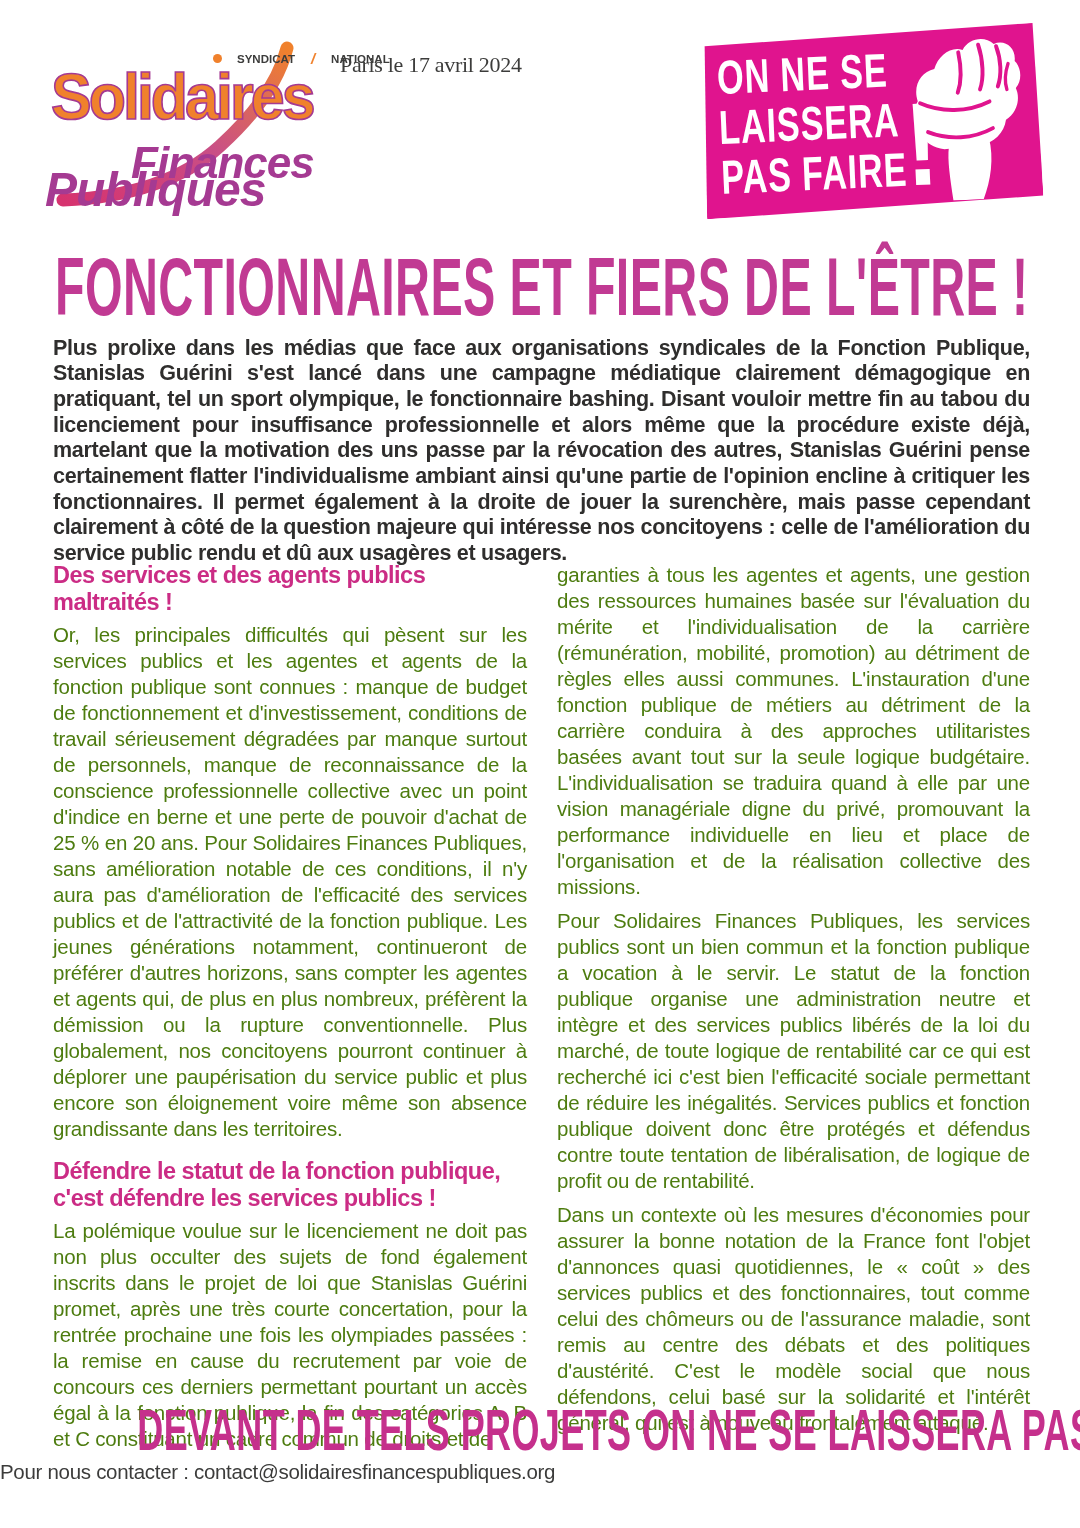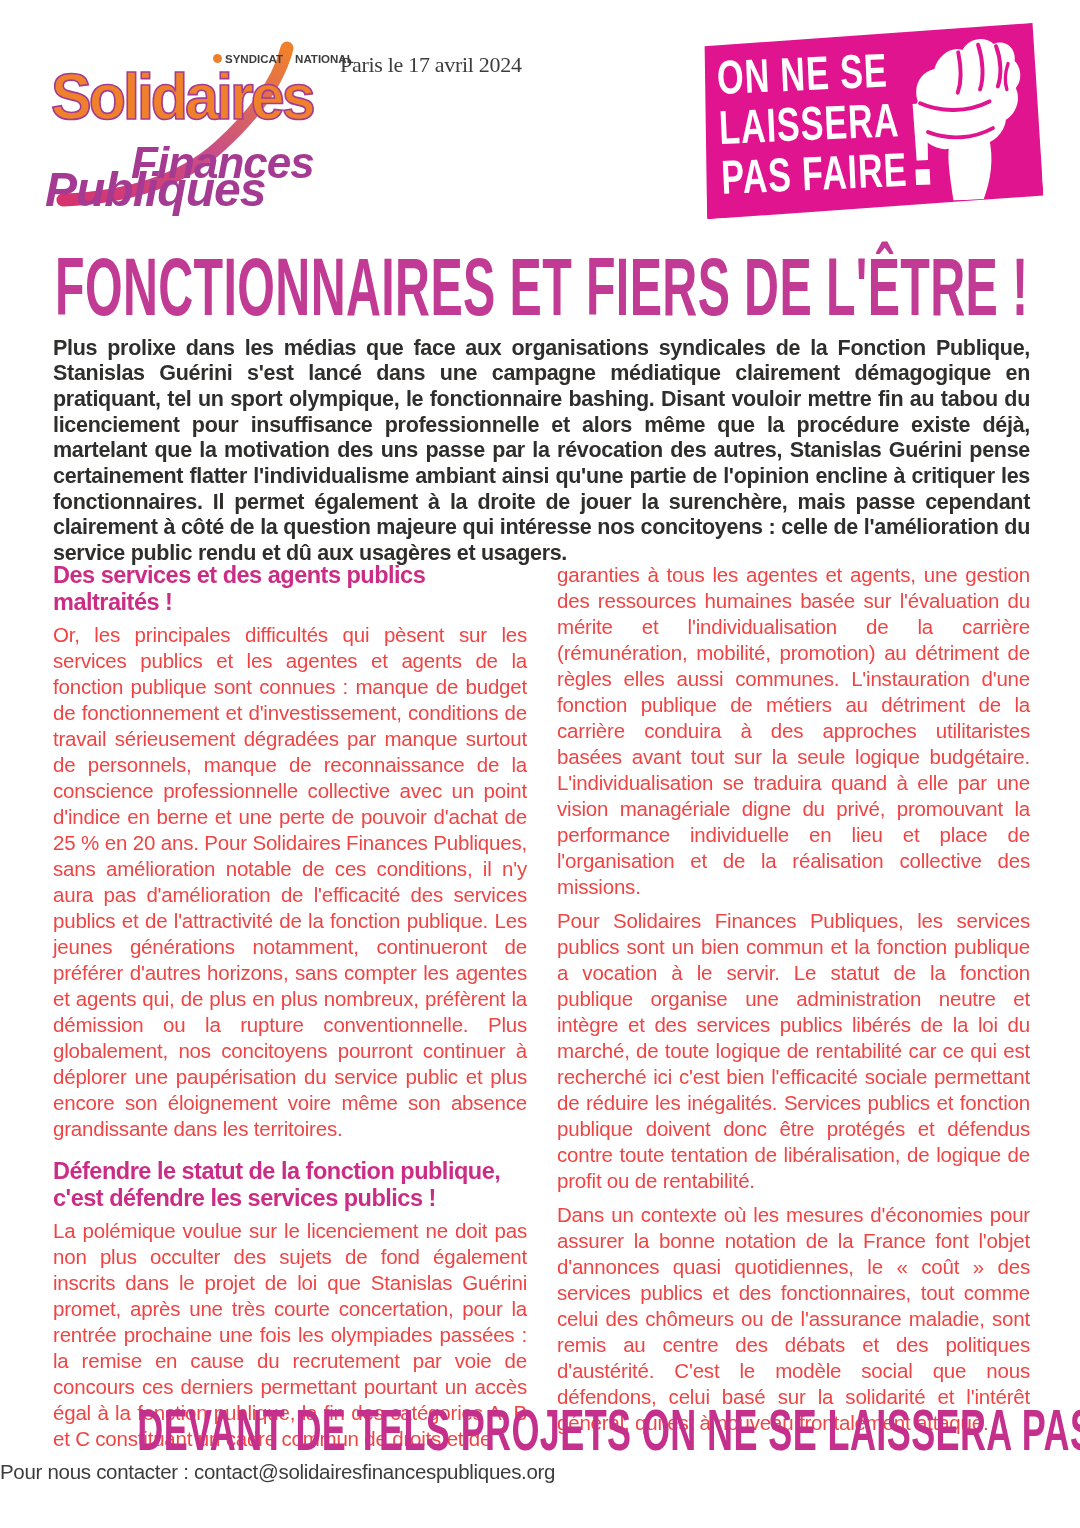--- a/index.html
+++ b/index.html
@@ -7,21 +7,21 @@
     position:relative;width:1080px;height:1528px;background:#ffffff;overflow:hidden;
     font-family:"Liberation Sans",sans-serif;color:#3c3c3b;
   }
   
   .logo{position:absolute;left:45px;top:38px;width:305px;height:180px;}
   .logo-swoosh{position:absolute;left:0;top:0;width:305px;height:180px;}
   .logo-solidaires{
     position:absolute;left:6px;top:22px;font-size:61px;font-weight:800;letter-spacing:-3px;
     color:#f0812c;-webkit-text-stroke:1.6px #a53a92;white-space:nowrap;transform:scaleY(1.05);transform-origin:left top;
   }
-  .logo-tagline{position:absolute;left:168px;top:12px;font-size:11.5px;font-weight:700;color:#3c3c3b;letter-spacing:0;white-space:nowrap;display:flex;align-items:center;gap:3px;}
+  .logo-tagline{position:absolute;left:168px;top:12px;font-size:11.5px;font-weight:700;color:#3c3c3b;letter-spacing:0;white-space:nowrap;display:flex;align-items:center;gap:15px;}
   .tag-dot{width:9px;height:9px;border-radius:50%;background:#f0812c;display:inline-block;}
   .tag-slash{color:#f0812c;font-weight:800;font-style:italic;font-size:15px;margin:0 1px;}
   .logo-finances{position:absolute;left:86px;top:84px;font-size:44px;font-weight:700;font-style:italic;color:#a53a92;letter-spacing:-1px;white-space:nowrap;margin-top:16px;}
   .logo-publiques{position:absolute;left:0px;top:124px;font-size:48px;font-weight:700;font-style:italic;color:#a53a92;letter-spacing:-1px;white-space:nowrap;}
   .date-line{position:absolute;left:340px;top:52px;font-size:22px;letter-spacing:-0.3px;color:#3c3c3b;font-family:Liberation Serif, serif;}
   
   .stamp{
     position:absolute;left:703px;top:30px;width:337px;height:182px;background:#e0148e;
     transform:rotate(-2.5deg);clip-path:polygon(1.5% 5%,99% 0,100% 95%,0 100%);
   }
@@ -41,21 +41,21 @@
   }
   
   .col{position:absolute;top:562px;width:474px;}
   .col-left{left:53px;}
   .col-right{left:557px;width:473px;}
   .section-heading{
     margin:16px 0 6px 0;font-size:23.5px;line-height:27px;font-weight:800;color:#cb2c85;letter-spacing:-0.5px;
   }
   .section-heading.first{margin-top:0;}
   .body-paragraph{
-    margin:0 0 8px 0;font-size:20.5px;line-height:26px;color:#ef4444;text-align:justify;letter-spacing:-0.2px;
+    margin:0 0 8px 0;font-size:20.5px;line-height:26px;color:#4d7c0f;text-align:justify;letter-spacing:-0.2px;
   }
   
   .footer-slogan-wrap{position:absolute;left:0;top:1398px;width:1080px;text-align:center;}
   .footer-slogan{
     display:inline-block;font-size:45px;font-weight:800;color:#c5308c;white-space:nowrap;
     letter-spacing:0.5px;transform:scale(0.8,1.28);transform-origin:center top;
   }
   .contact-line{position:absolute;left:0;top:1460px;width:1080px;font-size:20.5px;letter-spacing:-0.3px;color:#3c3c3b;}
 </style>
 </head>

